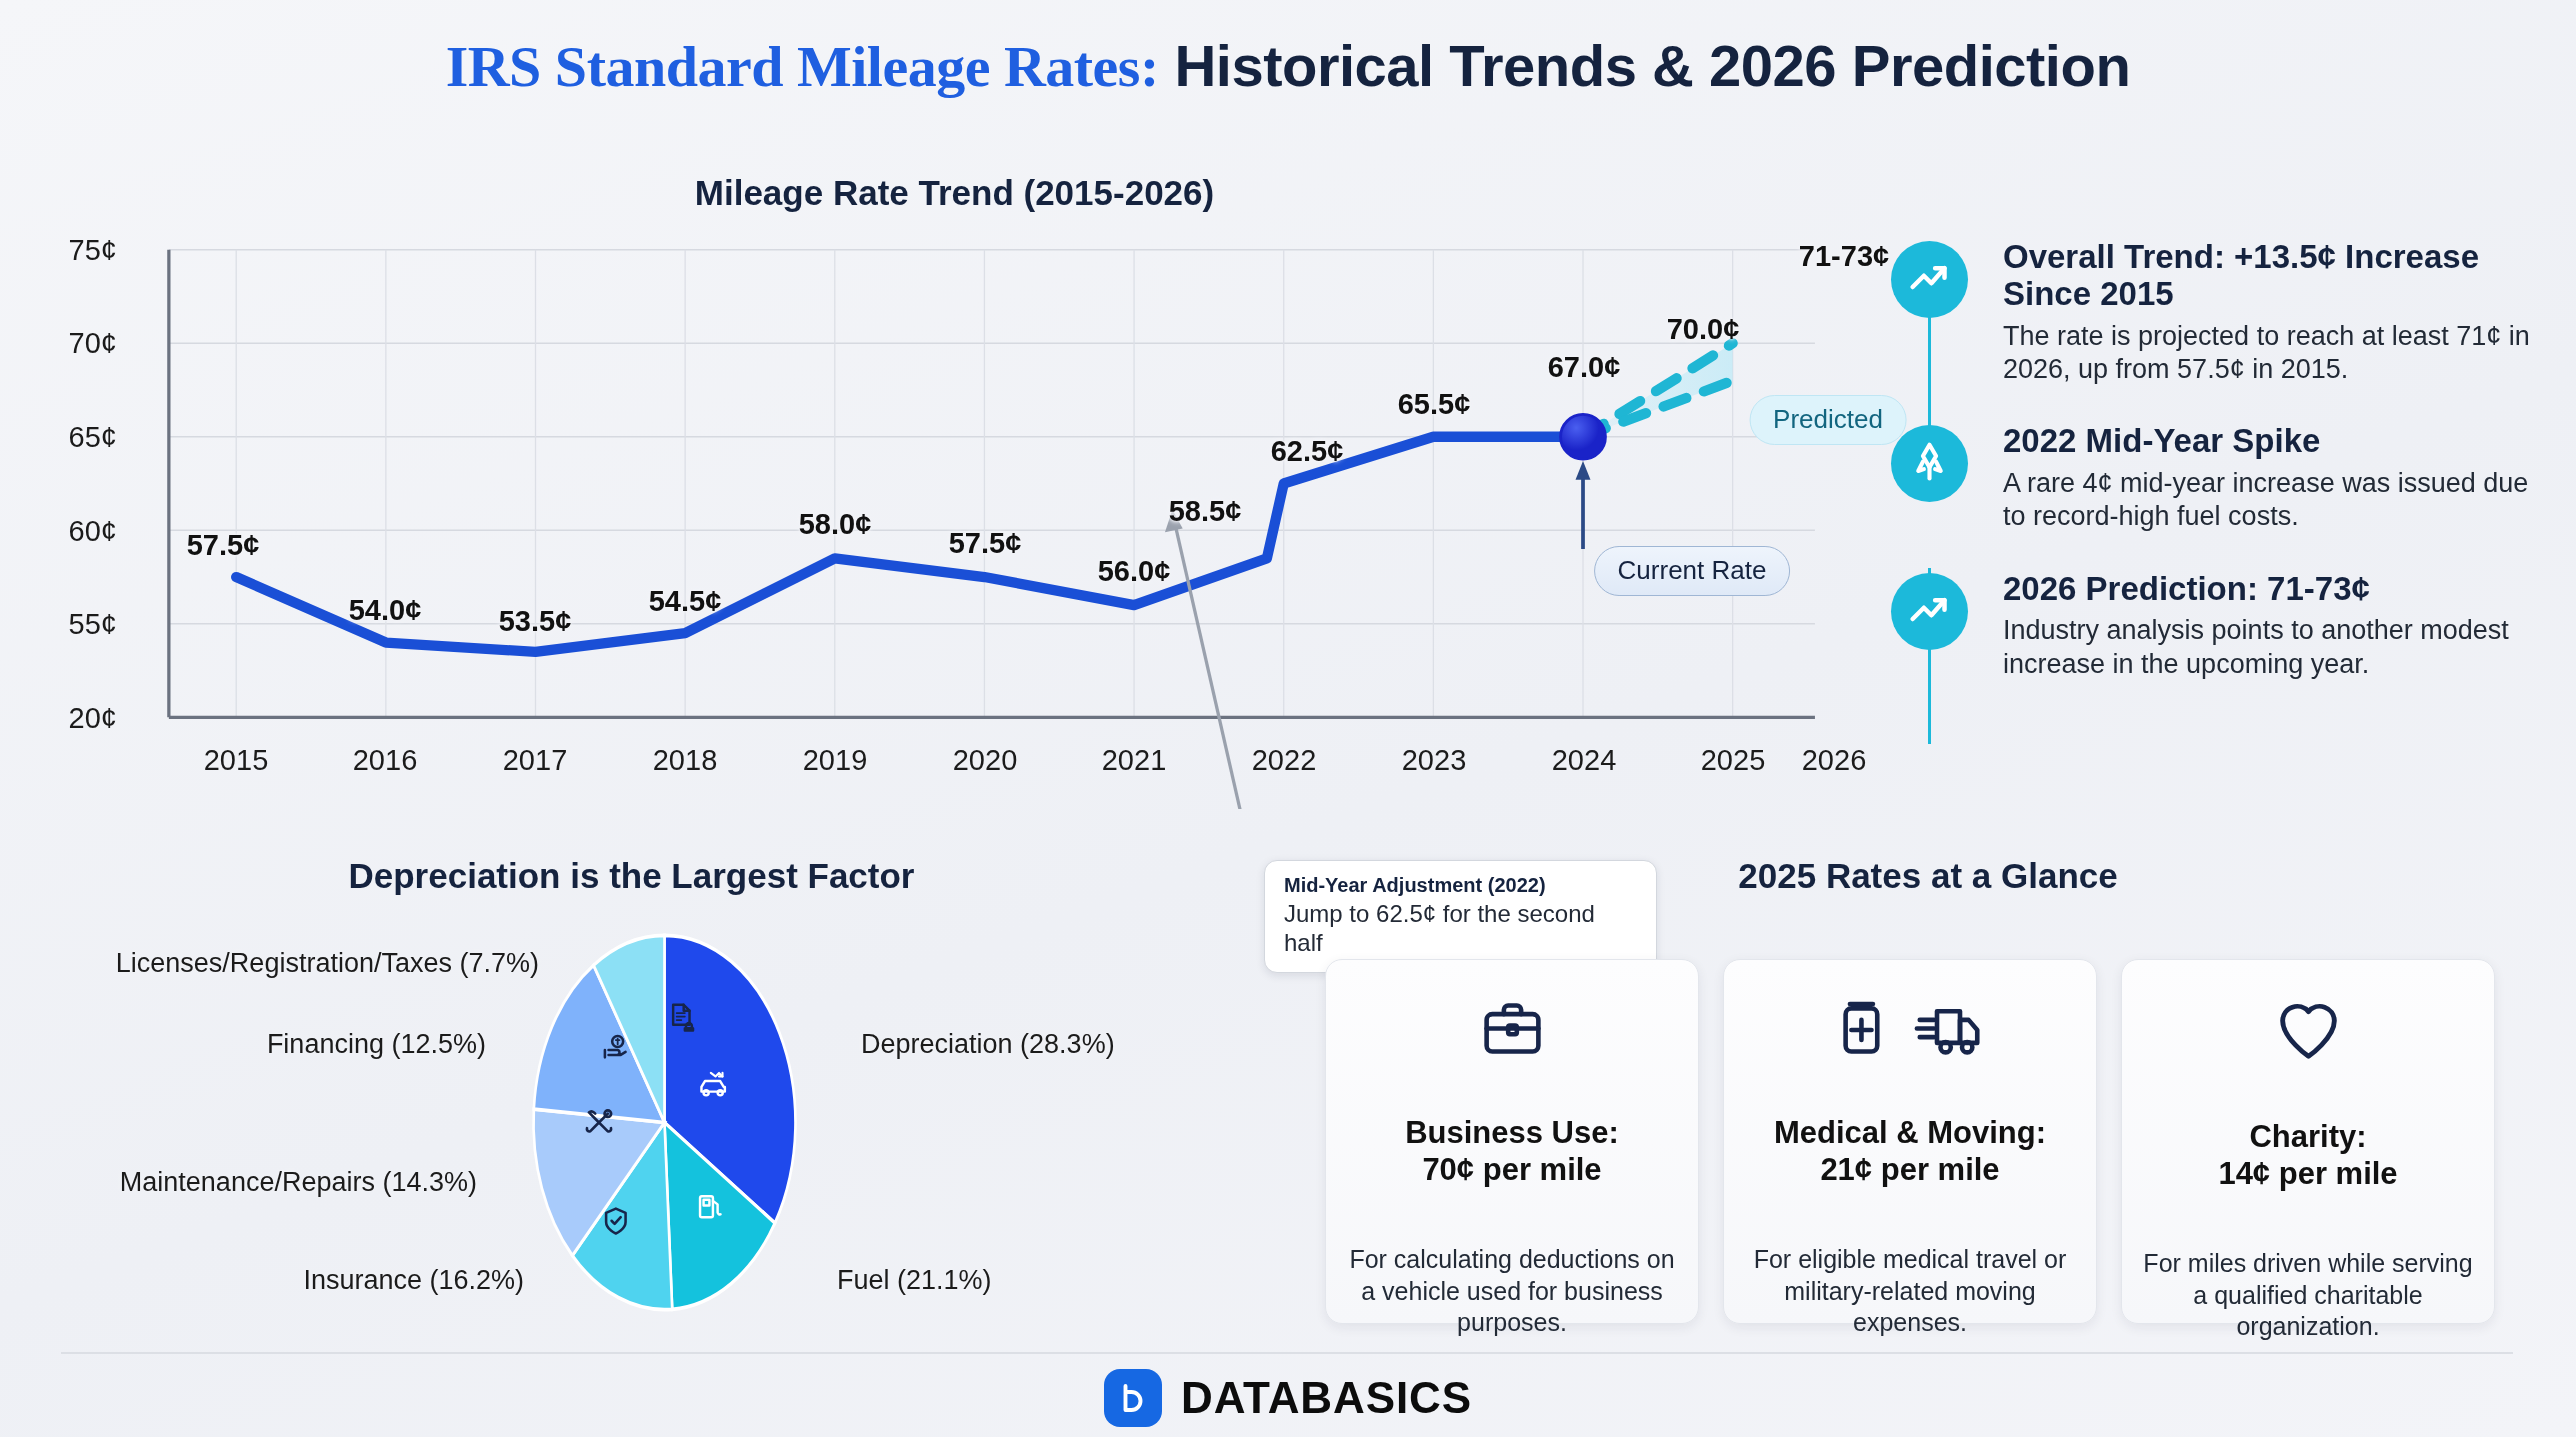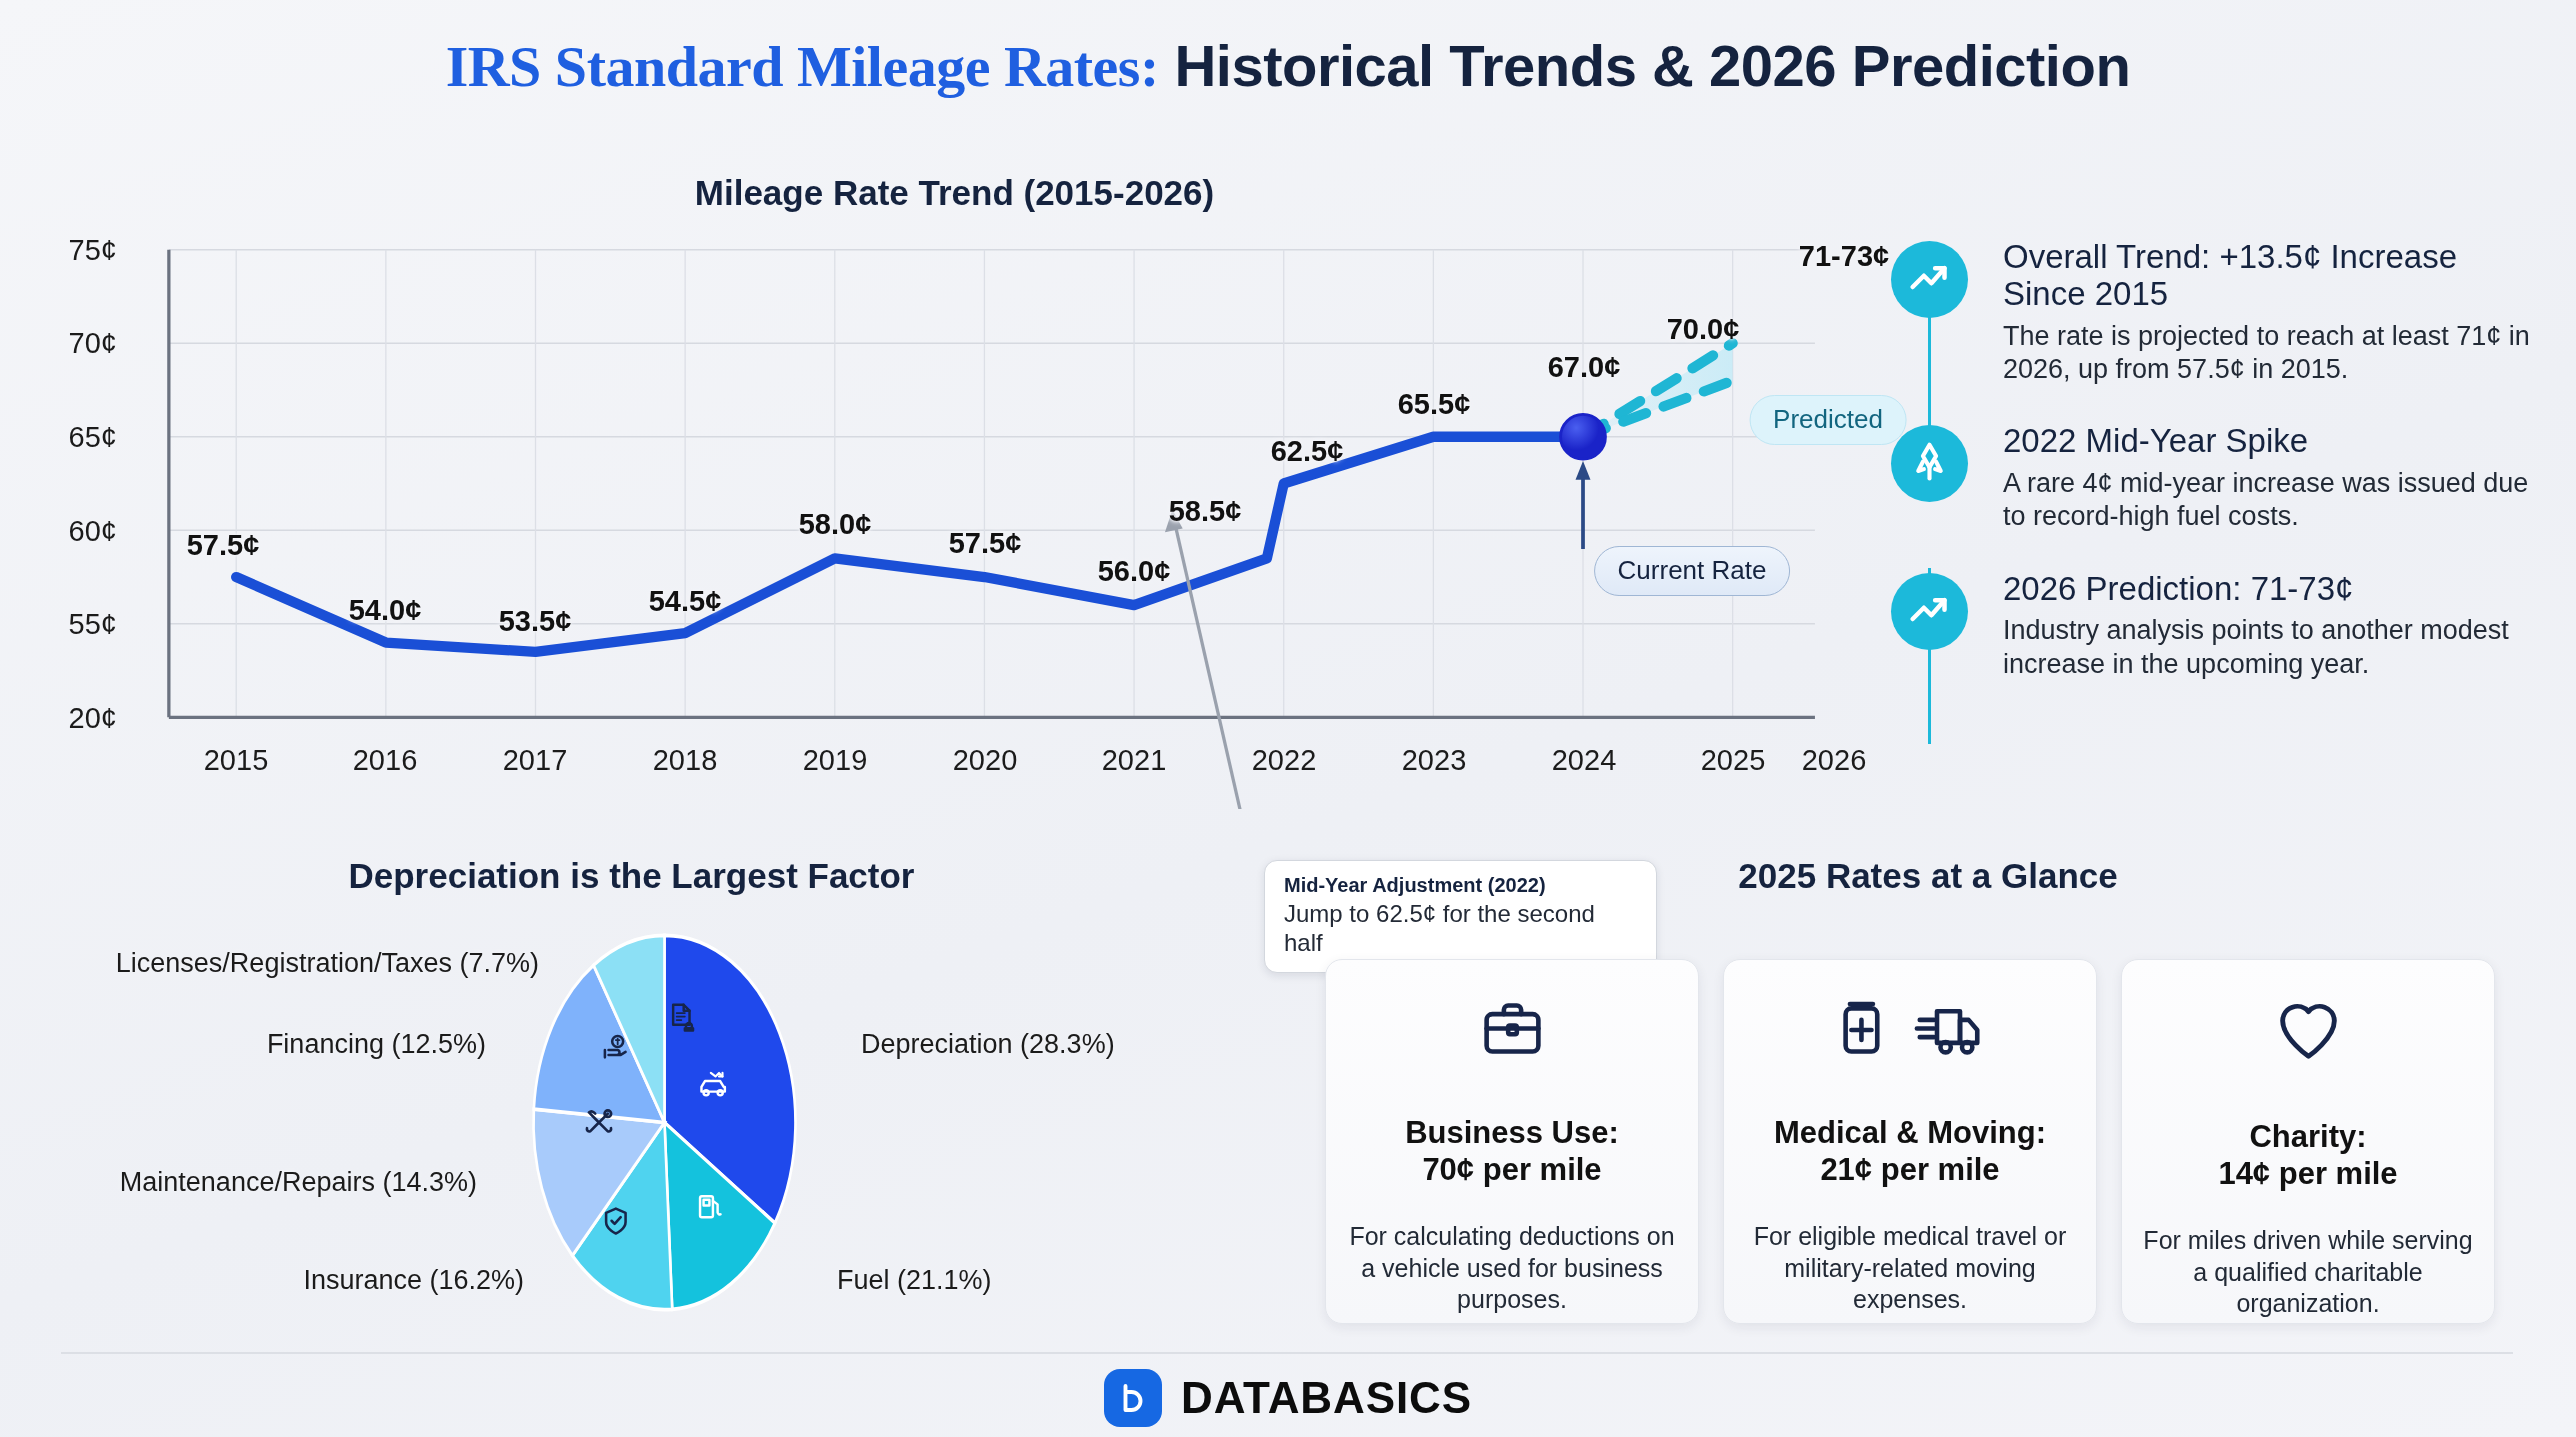--- a/index.html
+++ b/index.html
@@ -82,21 +82,21 @@
     position: absolute; left: 1886px; top: 239px; width: 646px;
   }
   .side-item { position: relative; padding-left: 117px; margin-bottom: 37px; }
   .side-item:last-child { margin-bottom: 0; }
   .side-bullet {
     position: absolute; left: 4.7px; top: 1.9px;
     width: 77px; height: 77px; border-radius: 50%;
     background: #1cb9da; display: flex; align-items: center; justify-content: center;
   }
   .side-bullet svg { width: 45px; height: 45px; }
-  .side-h { font-size: 33px; font-weight: normal; color: #15233f; line-height: 1.12; }
+  .side-h { font-size: 33px; font-weight: bold; color: #15233f; line-height: 1.12; }
   .side-p { font-size: 27px; color: #222a36; line-height: 1.24; margin-top: 6.6px; }
   .side-line {
     position: absolute; left: 42px; width: 2.8px; background: #1cb9da;
   }
 
   
   #pie-sec { position: absolute; left: 37px; top: 856px; width: 1189px; height: 477px; }
   #pie-title {
     position: absolute; left: 0; top: 0; width: 1189px; text-align: center;
     font-size: 35px; font-weight: bold; color: #15233f;
@@ -126,21 +126,21 @@
     box-shadow: 0 3.7px 11.2px rgba(25,35,60,.07);
     display: flex; flex-direction: column; align-items: center;
     padding: 34px 20.6px 22.5px 20.6px; text-align: center; gap: 28px;
   }
   .card-icon { height: 81px; display: flex; align-items: center; justify-content: center; gap: 7.5px; }
   .card-icon svg { stroke: #17254a; }
   .card-h {
     font-size: 31px; font-weight: bold; color: #111; line-height: 1.18;
     margin-top: 24px; white-space: pre-line;
   }
-  .card-p { font-size: 25px; color: #222a36; line-height: 1.26; margin-top: 5px; }
+  .card-p { font-size: 25px; color: #222a36; line-height: 1.26; margin-top: 28px; }
 
   
   #footer-rule {
     position: absolute; left: 61px; top: 1352px; width: 2452px; height: 1.9px;
     background: #dcdfe5;
   }
   #footer {
     position: absolute; left: 0; top: 1369px; width: 2576px;
     display: flex; align-items: center; justify-content: center; gap: 19px;
   }

